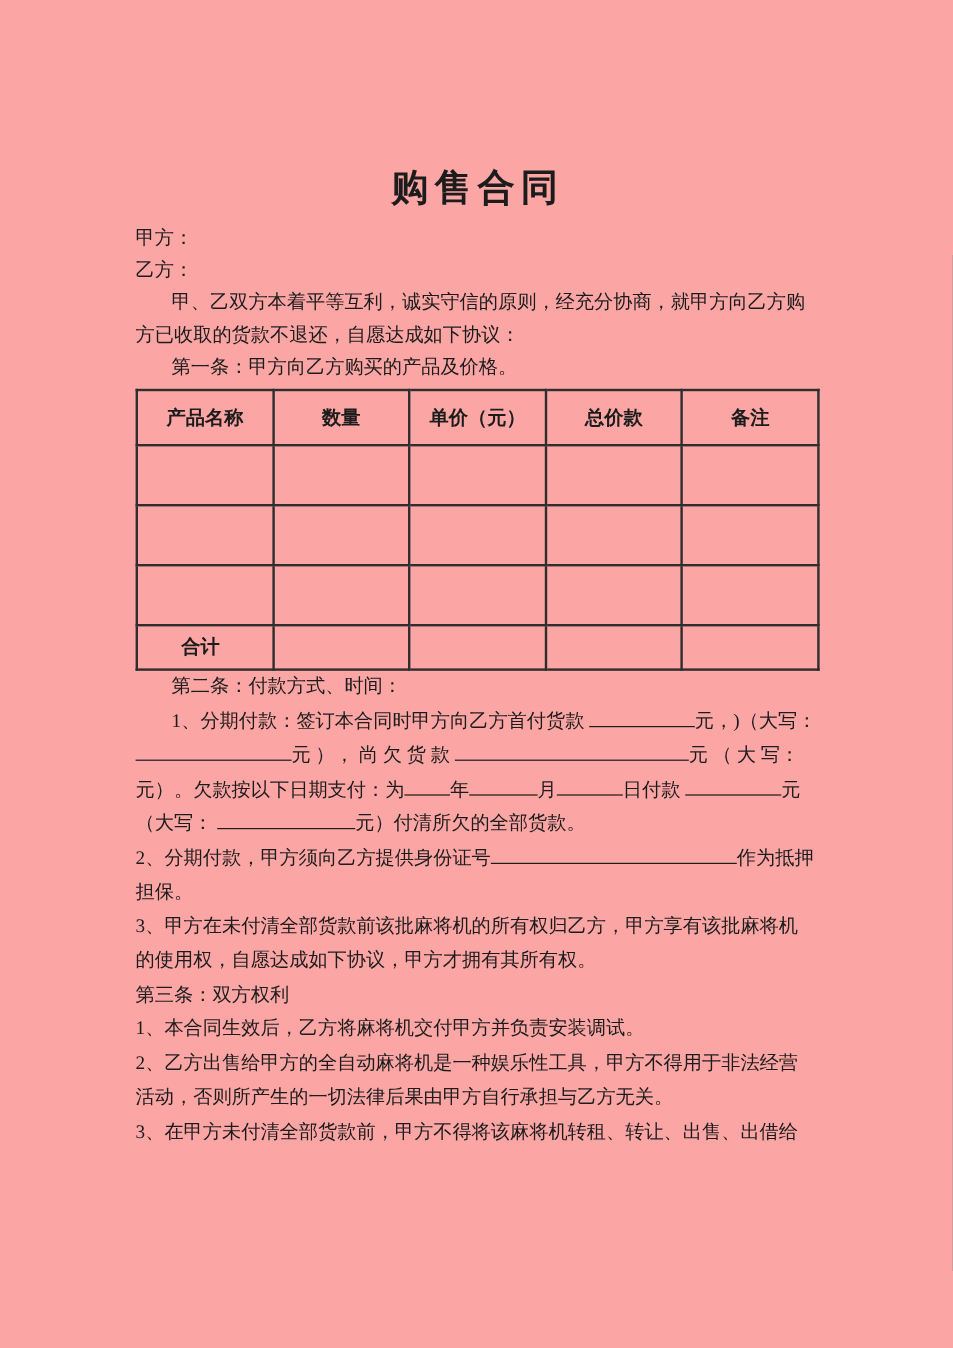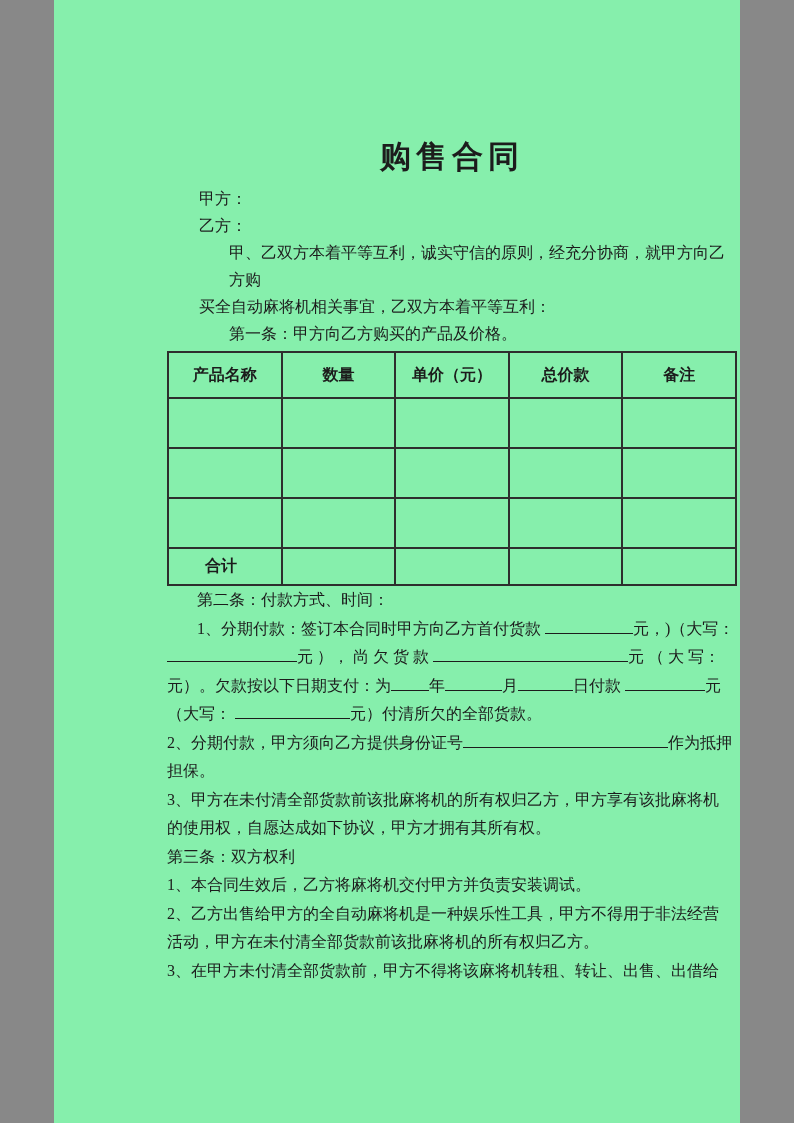--- a/index.html
+++ b/index.html
@@ -1,27 +1,27 @@
 <!DOCTYPE html>
 <html><head>
 <meta charset="utf-8">
 <style>
   html,body{margin:0;padding:0;background:#888;}
   .page{
-    width:686px;height:1123px;background:#86efac;position:relative;overflow:hidden;
+    width:794px;height:1123px;background:#fca5a5;position:relative;overflow:hidden;
     margin:0 auto;
     font-family:"Liberation Serif","DejaVu Serif",serif;
     color:#1c1c1c;
   }
   .content{position:absolute;left:113px;top:0;width:570px;}
   .doc-title{
     margin-top:136px;height:42px;line-height:42px;text-align:center;
     font-size:31px;font-weight:bold;letter-spacing:5px;
   }
-  .pre-lines{margin-top:7px;margin-left:32px;}
+  .pre-lines{margin-top:7px;}
   .pre-lines .line{line-height:27px;}
   .post-lines .line{line-height:28.5px;}
   .line{font-size:16px;white-space:pre-wrap;}
   .line.indent{padding-left:30px;}
   .blank{
     display:inline-block;border-bottom:1px solid #1c1c1c;height:15px;
     vertical-align:baseline;
   }
   table.products{
     border-collapse:collapse;margin-top:4px;width:570px;table-layout:fixed;
@@ -38,21 +38,21 @@
 </head>
 <body>
 
 <div class="page">
   <div class="content">
     <div class="doc-title">购售合同</div>
     <div class="pre-lines">
         <div class="line"><span>甲方：</span></div>
         <div class="line"><span>乙方：</span></div>
         <div class="line indent"><span>甲、乙双方本着平等互利，诚实守信的原则，经充分协商，就甲方向乙方购</span></div>
-        <div class="line"><span>买全自动麻将机相关事宜，乙双方本着平等互利：</span></div>
+        <div class="line"><span>方已收取的货款不退还，自愿达成如下协议：</span></div>
         <div class="line indent"><span>第一条：甲方向乙方购买的产品及价格。</span></div>
       </div>
     <table class="products">
       <thead>
           <tr>
             <th>产品名称</th>
             <th>数量</th>
             <th>单价（元）</th>
             <th>总价款</th>
             <th>备注</th>
@@ -95,17 +95,17 @@
         <div class="line"><span class="blank" style="width: 130px;"></span><span>元 ）， 尚 欠 货 款 </span><span class="blank" style="width: 195px;"></span><span>元 （ 大 写：</span></div>
         <div class="line"><span>元）。欠款按以下日期支付：为</span><span class="blank" style="width: 38px;"></span><span>年</span><span class="blank" style="width: 57px;"></span><span>月</span><span class="blank" style="width: 55px;"></span><span>日付款 </span><span class="blank" style="width: 80px;"></span><span>元</span></div>
         <div class="line"><span>（大写： </span><span class="blank" style="width: 115px;"></span><span>元）付清所欠的全部货款。</span></div>
         <div class="line"><span>2、分期付款，甲方须向乙方提供身份证号</span><span class="blank" style="width: 205px;"></span><span>作为抵押</span></div>
         <div class="line"><span>担保。</span></div>
         <div class="line"><span>3、甲方在未付清全部货款前该批麻将机的所有权归乙方，甲方享有该批麻将机</span></div>
         <div class="line"><span>的使用权，自愿达成如下协议，甲方才拥有其所有权。</span></div>
         <div class="line"><span>第三条：双方权利</span></div>
         <div class="line"><span>1、本合同生效后，乙方将麻将机交付甲方并负责安装调试。</span></div>
         <div class="line"><span>2、乙方出售给甲方的全自动麻将机是一种娱乐性工具，甲方不得用于非法经营</span></div>
-        <div class="line"><span>活动，甲方在未付清全部货款前该批麻将机的所有权归乙方。</span></div>
+        <div class="line"><span>活动，否则所产生的一切法律后果由甲方自行承担与乙方无关。</span></div>
         <div class="line"><span>3、在甲方未付清全部货款前，甲方不得将该麻将机转租、转让、出售、出借给</span></div>
       </div>
   </div>
 </div>
 
 </body></html>

